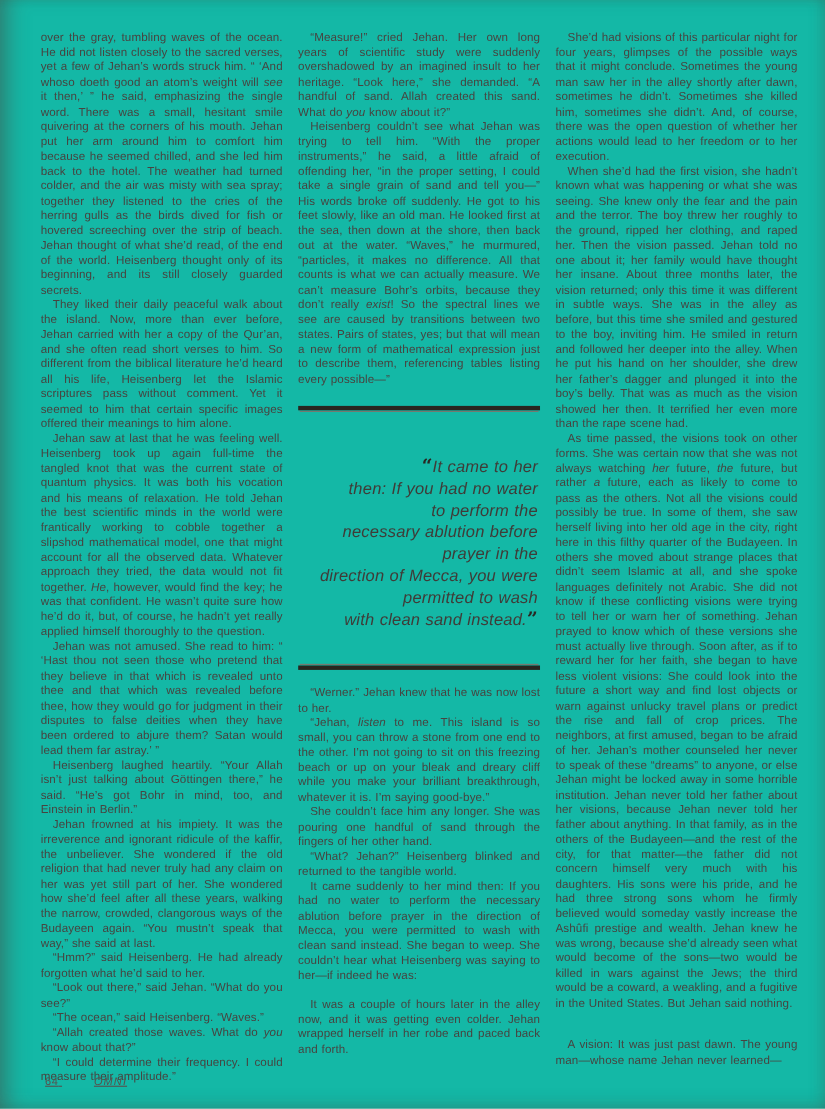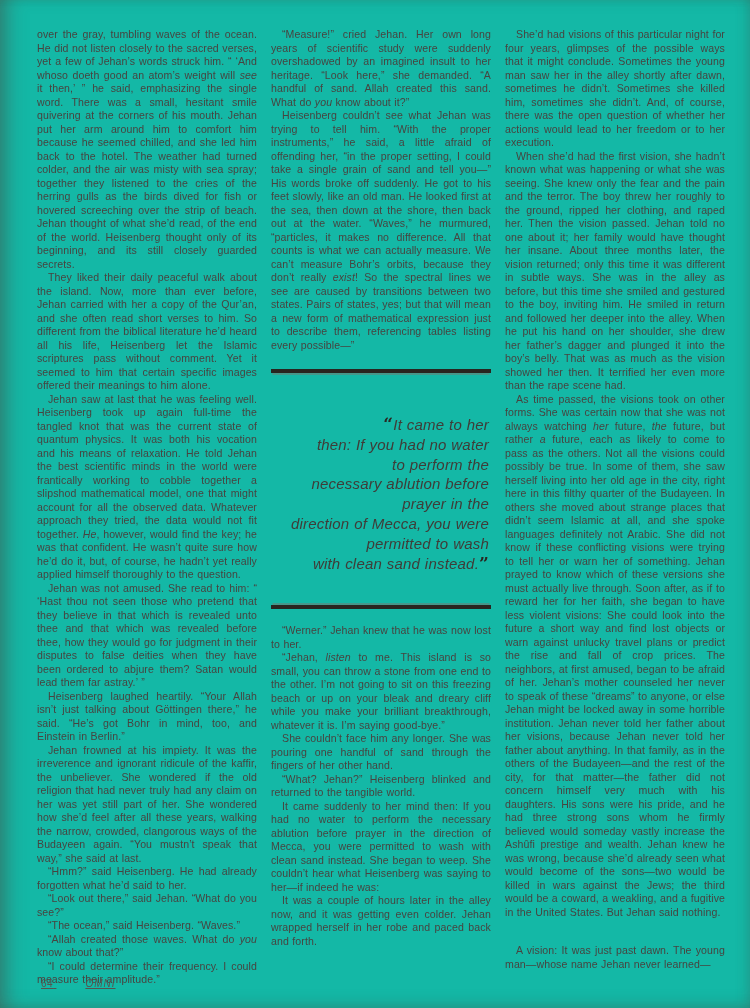--- a/index.html
+++ b/index.html
@@ -40,21 +40,21 @@
     font-size: 10.55px;
     line-height: 13.5px;
     color: #474440;
     letter-spacing: 0.1px;
     word-spacing: 0.4px;
     hyphens: auto;
     -webkit-hyphens: auto;
   }
   .para { margin: 0; }
   .para.indent { text-indent: 11px; }
-  .para.gap  { }
+  .para.gap  { margin-top: 13px; }
   .para.gap2 { margin-top: 25px; }
   em { font-style: italic; }
 
   .pullquote-block { margin: 17px 0 15px 0; }
   .rule {
     height: 4px;
     background: #28251f;
   }
   .rule.rule-top    { box-shadow: 0 3px 0 -1.5px #7a766e; }
   .rule.rule-bottom { box-shadow: 0 -3px 0 -1.5px #7a766e; }

